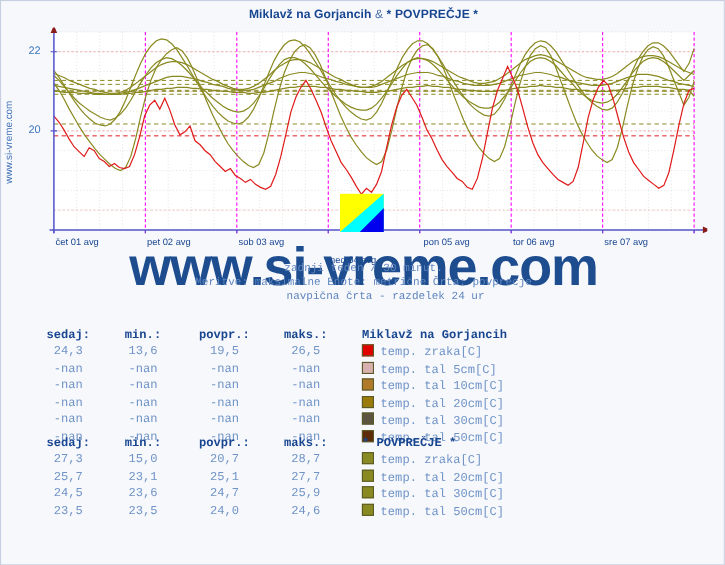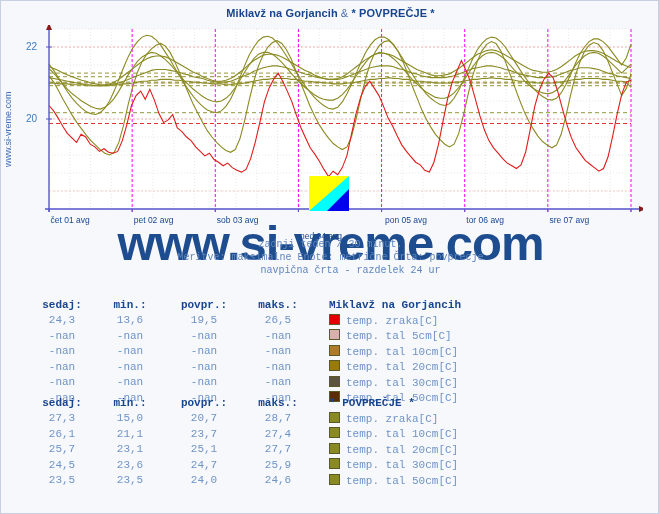--- a/index.html
+++ b/index.html
@@ -276,28 +276,20 @@
         </tr>
         <tr>
           <td class="num ser">27,3</td>
           <td class="num ser">15,0</td>
           <td class="num ser">20,7</td>
           <td class="num ser">28,7</td>
           <td class="c-gap"></td>
           <td class="ser"><span class="sw" style="background:#8a8a22"></span>temp. zraka[C]</td>
         </tr>
         <tr>
-          <td class="num ser">26,1</td>
-          <td class="num ser">21,1</td>
-          <td class="num ser">23,7</td>
-          <td class="num ser">27,4</td>
-          <td class="c-gap"></td>
-          <td class="ser"><span class="sw" style="background:#8a8a22"></span>temp. tal 10cm[C]</td>
-        </tr>
-        <tr>
           <td class="num ser">25,7</td>
           <td class="num ser">23,1</td>
           <td class="num ser">25,1</td>
           <td class="num ser">27,7</td>
           <td class="c-gap"></td>
           <td class="ser"><span class="sw" style="background:#8a8a22"></span>temp. tal 20cm[C]</td>
         </tr>
         <tr>
           <td class="num ser">24,5</td>
           <td class="num ser">23,6</td>

